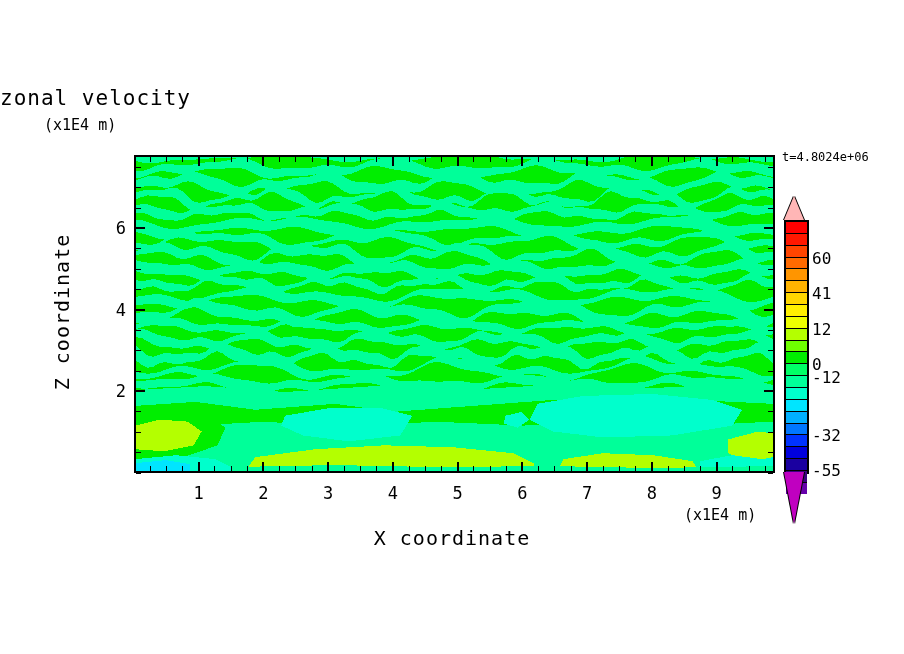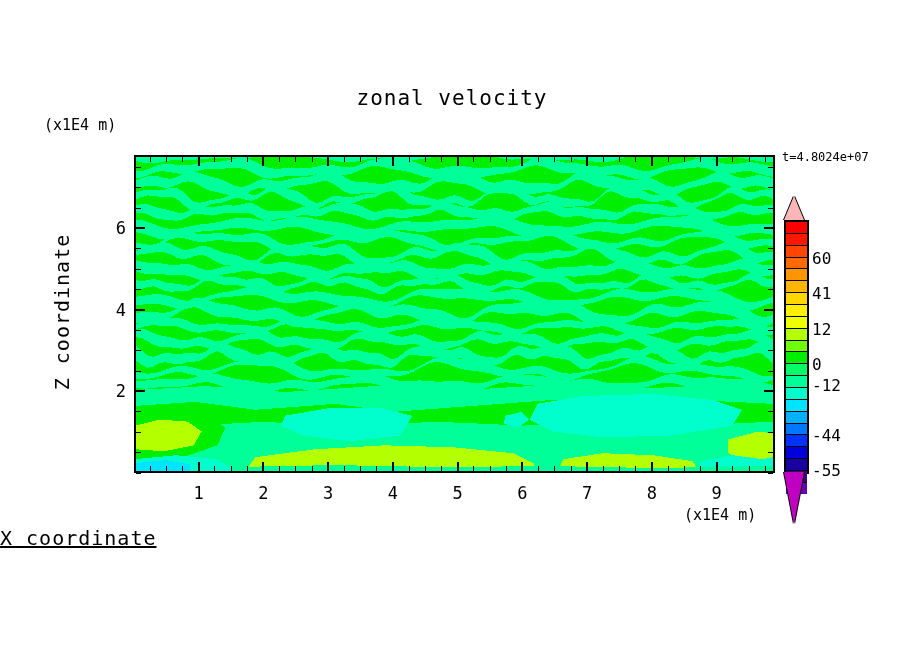--- a/index.html
+++ b/index.html
@@ -2,30 +2,30 @@
 <html><head>
 <meta charset="utf-8">
 <style>
   html,body{margin:0;padding:0;background:#ffffff;}
   body{width:904px;height:654px;position:relative;overflow:hidden;
        font-family:"DejaVu Sans Mono","Liberation Mono",monospace;color:#000;}
 
   .abs{position:absolute;}
 
   
-  #title{left:0;top:86px;width:904px;text-align:center;font-size:21px;
+  #title{left:0;top:86px;width:904px;text-align:left;font-size:21px;
          letter-spacing:1px;white-space:pre;}
 
   
   #unit-top{left:44px;top:116px;font-size:15px;white-space:pre;}
   #unit-bottom{left:684px;top:506px;font-size:15px;white-space:pre;}
 
   
-  #xlabel{left:0;top:526px;width:904px;text-align:left;font-size:20px;
-          letter-spacing:1px;white-space:pre;text-decoration:underline;}
+  #xlabel{left:0;top:526px;width:904px;text-align:center;font-size:20px;
+          letter-spacing:1px;white-space:pre;}
   #ylabel{left:-38px;top:300px;width:200px;text-align:center;font-size:20px;
           letter-spacing:1px;white-space:pre;
           transform:rotate(-90deg);transform-origin:50% 50%;}
 
   
   #tstamp{left:782px;top:150px;font-size:12px;white-space:pre;}
 
   
   #plot{left:134px;top:155px;width:641px;height:318px;
         border:2px solid #000;box-sizing:border-box;overflow:hidden;
@@ -54,21 +54,21 @@
        white-space:pre;}
 </style>
 </head>
 <body>
 
 <div class="abs" id="title">zonal velocity</div>
 
 <div class="abs" id="unit-top">(x1E4 m)</div>
 <div class="abs" id="unit-bottom">(x1E4 m)</div>
 
-<div class="abs" id="tstamp">t=4.8024e+07</div>
+<div class="abs" id="tstamp">t=4.8024e+06</div>
 
 <div class="abs" id="xlabel">X coordinate</div>
 <div class="abs" id="ylabel">Z coordinate</div>
 
 <div class="abs" id="plot">
   <div id="field">
     <svg viewBox="0 0 641 318" preserveAspectRatio="none" shape-rendering="crispEdges">
       <rect x="0" y="0" width="641" height="318" fill="#00ee00"></rect>
       <g id="bands">
           <path d="M0.0 -6.0L5.8 -4.0L11.7 -2.4L17.5 -1.6L23.3 -1.6L29.1 -2.0L35.0 -2.6L40.8 -3.1L46.6 -3.2L52.4 -3.3L58.3 -3.3L64.1 -3.7L69.9 -4.3L75.8 -5.2L81.6 -5.9L87.4 -6.3L93.2 -6.1L99.1 -5.5L104.9 -4.8L110.7 -4.5L116.5 -4.8L122.4 -5.8L128.2 -7.4L134.0 -9.1L139.9 -10.4L145.7 -11.1L151.5 -11.2L157.3 -10.7L163.2 -10.1L169.0 -9.5L174.8 -9.0L180.6 -8.6L186.5 -7.9L192.3 -6.9L198.1 -5.5L204.0 -4.0L209.8 -2.6L215.6 -1.9L221.4 -1.9L227.3 -2.5L233.1 -3.6L238.9 -4.6L244.7 -5.2L250.6 -5.1L256.4 -4.6L262.2 -3.8L268.1 -3.2L273.9 -3.0L279.7 -3.2L285.5 -3.8L291.4 -4.4L297.2 -4.8L303.0 -5.0L308.8 -5.3L314.7 -5.7L320.5 -6.7L326.3 -8.1L332.2 -9.7L338.0 -11.2L343.8 -12.1L349.6 -12.2L355.5 -11.4L361.3 -10.0L367.1 -8.4L372.9 -7.1L378.8 -6.3L384.6 -5.9L390.4 -5.8L396.3 -5.7L402.1 -5.3L407.9 -4.7L413.7 -4.1L419.6 -3.7L425.4 -3.8L431.2 -4.2L437.0 -4.8L442.9 -5.2L448.7 -5.1L454.5 -4.3L460.4 -3.1L466.2 -1.9L472.0 -1.2L477.8 -1.1L483.7 -1.9L489.5 -3.2L495.3 -4.8L501.1 -6.3L507.0 -7.3L512.8 -8.0L518.6 -8.5L524.5 -9.0L530.3 -9.7L536.1 -10.4L541.9 -10.9L547.8 -11.0L553.6 -10.4L559.4 -9.2L565.2 -7.7L571.1 -6.3L576.9 -5.4L582.7 -5.3L588.6 -5.7L594.4 -6.4L600.2 -7.0L606.0 -7.2L611.9 -6.7L617.7 -5.9L623.5 -4.9L629.3 -4.0L635.2 -3.5L641.0 -3.3L641.0 5.0L635.2 5.0L629.3 4.6L623.5 3.7L617.7 2.5L611.9 1.3L606.0 0.4L600.2 0.1L594.4 0.5L588.6 1.2L582.7 2.0L576.9 2.3L571.1 2.0L565.2 1.1L559.4 -0.3L553.6 -1.6L547.8 -2.5L541.9 -3.0L536.1 -3.1L530.3 -3.0L524.5 -2.9L518.6 -3.0L512.8 -3.0L507.0 -2.8L501.1 -2.1L495.3 -0.7L489.5 1.1L483.7 3.0L477.8 4.5L472.0 5.4L466.2 5.4L460.4 4.7L454.5 3.8L448.7 2.9L442.9 2.5L437.0 2.6L431.2 2.9L425.4 3.3L419.6 3.3L413.7 3.0L407.9 2.6L402.1 2.1L396.3 2.0L390.4 2.1L384.6 2.4L378.8 2.6L372.9 2.2L367.1 1.1L361.3 -0.5L355.5 -2.3L349.6 -3.9L343.8 -4.9L338.0 -4.9L332.2 -4.3L326.3 -3.2L320.5 -2.0L314.7 -1.1L308.8 -0.5L303.0 -0.0L297.2 0.5L291.4 1.3L285.5 2.3L279.7 3.3L273.9 4.0L268.1 4.1L262.2 3.7L256.4 2.8L250.6 2.0L244.7 1.5L238.9 1.6L233.1 2.4L227.3 3.5L221.4 4.6L215.6 5.2L209.8 5.2L204.0 4.5L198.1 3.5L192.3 2.5L186.5 1.6L180.6 0.9L174.8 0.4L169.0 -0.4L163.2 -1.4L157.3 -2.7L151.5 -3.9L145.7 -4.7L139.9 -4.8L134.0 -4.1L128.2 -2.7L122.4 -1.0L116.5 0.4L110.7 1.3L104.9 1.5L99.1 1.2L93.2 0.8L87.4 0.6L81.6 0.8L75.8 1.3L69.9 1.9L64.1 2.4L58.3 2.6L52.4 2.6L46.6 2.6L40.8 2.8L35.0 3.4L29.1 4.4L23.3 5.5L17.5 6.3L11.7 6.4L5.8 5.6L0.0 4.0Z" fill="#00ff99"></path>
@@ -268,16 +268,16 @@
     <div class="cb-band" style="background: rgb(26, 0, 160); height: 10.8696px; border-bottom: 1px solid rgb(0, 0, 0);"></div>
     <div class="cb-band" style="background: rgb(60, 0, 128); height: 10.8696px; border-bottom: 1px solid rgb(0, 0, 0);"></div>
     <div class="cb-band" style="background: rgb(102, 0, 170); height: 10.8696px;"></div>
   </div>
 <div class="abs" id="cb-cap-bot" style="border-left: 10.5px solid transparent; border-right: 10.5px solid transparent; border-top: 52px solid rgb(192, 0, 192); filter: drop-shadow(rgb(0, 0, 0) -1px 0px 0px) drop-shadow(rgb(0, 0, 0) 1px 0px 0px);"></div>
 <div class="abs" id="cblabels">
     <div class="cbl" style="top: 258px;">60</div>
     <div class="cbl" style="top: 293.3px;">41</div>
     <div class="cbl" style="top: 328.6px;">12</div>
     <div class="cbl" style="top: 363.9px;">0</div>
-    <div class="cbl" style="top: 385px;">-12</div>
-    <div class="cbl" style="top: 434.5px;">-44</div>
+    <div class="cbl" style="top: 377px;">-12</div>
+    <div class="cbl" style="top: 434.5px;">-32</div>
     <div class="cbl" style="top: 469.8px;">-55</div>
   </div>
 
 </body></html>

